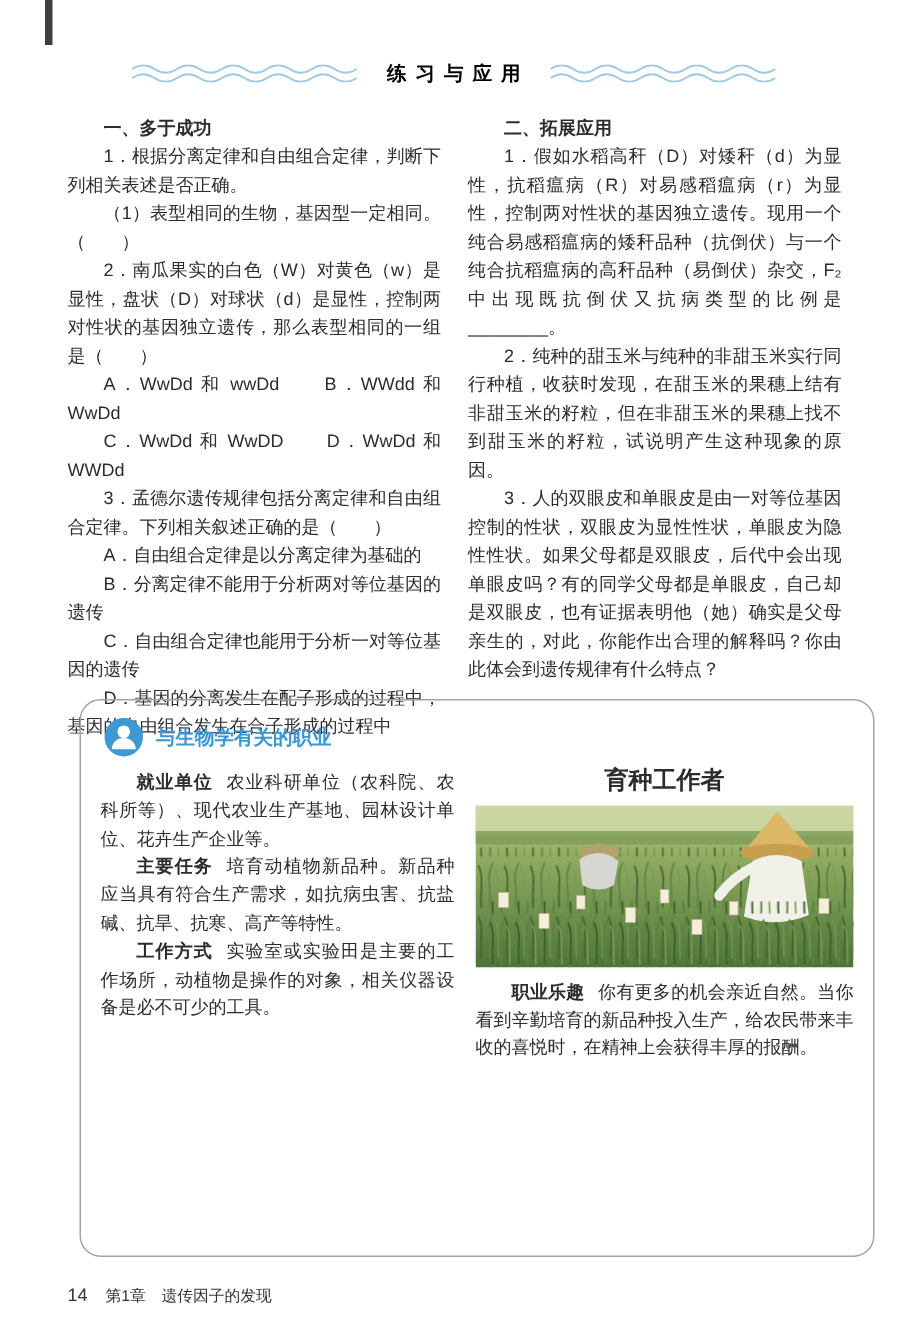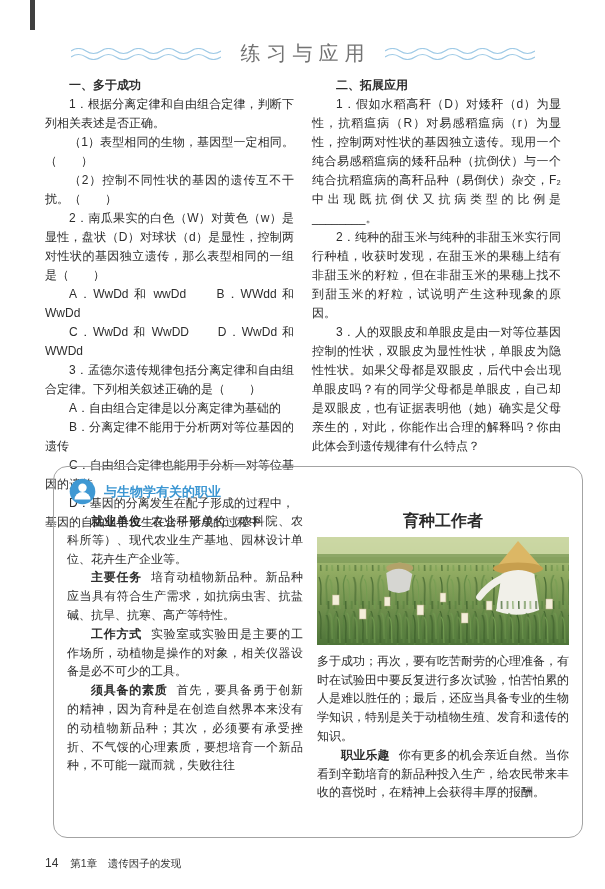--- a/index.html
+++ b/index.html
@@ -4,21 +4,21 @@
 <style>
   * { margin:0; padding:0; box-sizing:border-box; }
   html, body { background:#ffffff; }
   .page {
     position:relative; width:605px; height:889px; background:#ffffff;
     font-family:"Liberation Sans","DejaVu Sans",sans-serif; color:#2c2c2c; overflow:hidden;
   }
   .spine-mark { position:absolute; left:30px; top:0; width:5px; height:30px; background:#3f3f3f; }
 
   .header { position:absolute; top:40px; left:0; width:100%; display:flex; justify-content:center; align-items:center; gap:14px; }
-  .header-title { color:#737373; font-weight:400; font-size:20px; letter-spacing:6px; padding-left:6px; }
+  .header-title { color:#000000; font-weight:700; font-size:13px; letter-spacing:6px; padding-left:6px; }
   .wave { display:block; }
 
   .columns { position:absolute; top:76px; left:45px; width:516px; display:flex; gap:18px; }
   .col { width:249px; font-size:12px; line-height:19px; text-align:justify; }
   .col-heading { font-weight:700; text-indent:2em; }
   .para { text-indent:2em; }
 
   .career-box {
     position:absolute; left:53px; top:466px; width:530px; height:372px;
     border:1.5px solid #a3a3a3; border-radius:14px; padding:10px 13px 12px;
@@ -56,21 +56,20 @@
       <path d="M0 3 q7.5 -5 15 0 t15 0 t15 0 t15 0 t15 0 t15 0 t15 0 t15 0 t15 0 t15 0" fill="none" stroke="#9fcae6" stroke-width="1.2"></path>
       <path d="M0 9 q7.5 -5 15 0 t15 0 t15 0 t15 0 t15 0 t15 0 t15 0 t15 0 t15 0 t15 0" fill="none" stroke="#9fcae6" stroke-width="1.2"></path>
     </svg>
   </div>
 
   <div class="columns">
     <div class="col">
       <p class="col-heading">一、多于成功</p>
       <p class="para">1．根据分离定律和自由组合定律，判断下列相关表述是否正确。</p>
       <p class="para">（1）表型相同的生物，基因型一定相同。（　　）</p>
-      <p class="para">（2）控制不同性状的基因的遗传互不干扰。（　　）</p>
       <p class="para">2．南瓜果实的白色（W）对黄色（w）是显性，盘状（D）对球状（d）是显性，控制两对性状的基因独立遗传，那么表型相同的一组是（　　）</p>
       <p class="para">A．WwDd 和 wwDd　　B．WWdd 和 WwDd</p>
       <p class="para">C．WwDd 和 WwDD　　D．WwDd 和 WWDd</p>
       <p class="para">3．孟德尔遗传规律包括分离定律和自由组合定律。下列相关叙述正确的是（　　）</p>
       <p class="para">A．自由组合定律是以分离定律为基础的</p>
       <p class="para">B．分离定律不能用于分析两对等位基因的遗传</p>
       <p class="para">C．自由组合定律也能用于分析一对等位基因的遗传</p>
       <p class="para">D．基因的分离发生在配子形成的过程中，基因的自由组合发生在合子形成的过程中</p>
     </div>
     <div class="col">
@@ -89,21 +88,20 @@
         <path d="M5.5 21.5 a8 7.5 0 0 1 16 0 z" fill="#ffffff"></path>
       </svg>
       <span class="badge-label">与生物学有关的职业</span>
     </div>
 
     <div class="career-cols">
       <div class="career-left">
         <p class="cpara"><span class="clabel">就业单位</span><span>农业科研单位（农科院、农科所等）、现代农业生产基地、园林设计单位、花卉生产企业等。</span></p>
         <p class="cpara"><span class="clabel">主要任务</span><span>培育动植物新品种。新品种应当具有符合生产需求，如抗病虫害、抗盐碱、抗旱、抗寒、高产等特性。</span></p>
         <p class="cpara"><span class="clabel">工作方式</span><span>实验室或实验田是主要的工作场所，动植物是操作的对象，相关仪器设备是必不可少的工具。</span></p>
-        <p class="cpara"><span class="clabel">须具备的素质</span><span>首先，要具备勇于创新的精神，因为育种是在创造自然界本来没有的动植物新品种；其次，必须要有承受挫折、不气馁的心理素质，要想培育一个新品种，不可能一蹴而就，失败往往</span></p>
       </div>
 
       <div class="career-right">
         <p class="career-title">育种工作者</p>
 
         <svg class="photo" viewBox="0 0 262 108" preserveAspectRatio="none">
           <defs>
             <linearGradient id="fieldGrad" x1="0" y1="0" x2="0" y2="1">
               <stop offset="0" stop-color="#c6d39b"></stop>
               <stop offset="0.3" stop-color="#93ad63"></stop>
@@ -138,21 +136,20 @@
             <rect x="44" y="72" width="7" height="10"></rect>
             <rect x="70" y="60" width="6" height="9"></rect>
             <rect x="104" y="68" width="7" height="10"></rect>
             <rect x="128" y="56" width="6" height="9"></rect>
             <rect x="150" y="76" width="7" height="10"></rect>
             <rect x="176" y="64" width="6" height="9"></rect>
             <rect x="238" y="62" width="7" height="10"></rect>
           </g>
         </svg>
 
-        <p class="cpara noindent"><span>多于成功；再次，要有吃苦耐劳的心理准备，有时在试验田中要反复进行多次试验，怕苦怕累的人是难以胜任的；最后，还应当具备专业的生物学知识，特别是关于动植物生殖、发育和遗传的知识。</span></p>
         <p class="cpara"><span class="clabel">职业乐趣</span><span>你有更多的机会亲近自然。当你看到辛勤培育的新品种投入生产，给农民带来丰收的喜悦时，在精神上会获得丰厚的报酬。</span></p>
       </div>
     </div>
   </div>
 
   <div class="footer">
     <span class="pageno">14</span>
     <span class="chapter">第1章　遗传因子的发现</span>
   </div>
 

